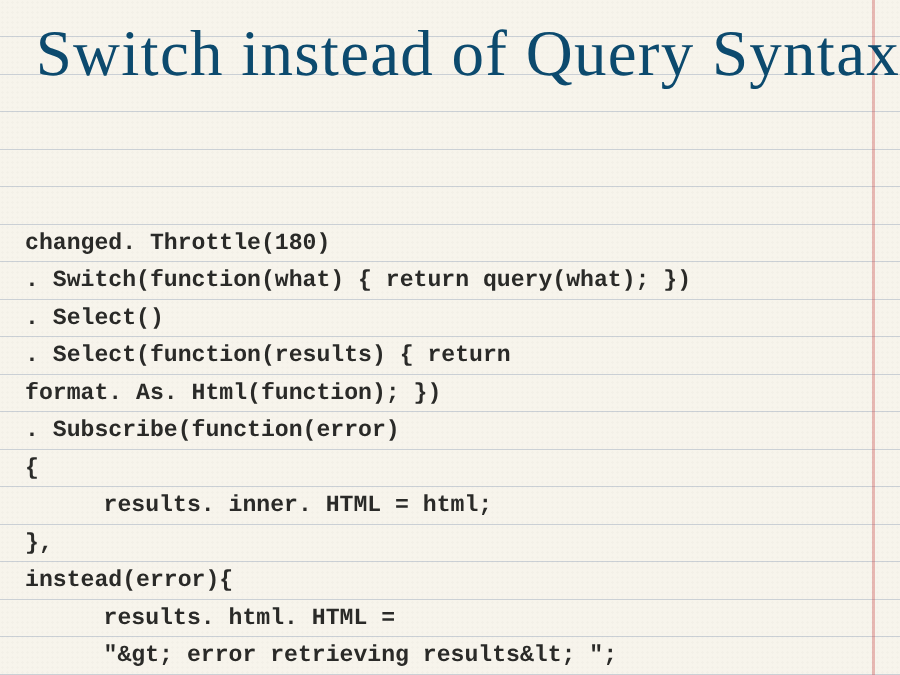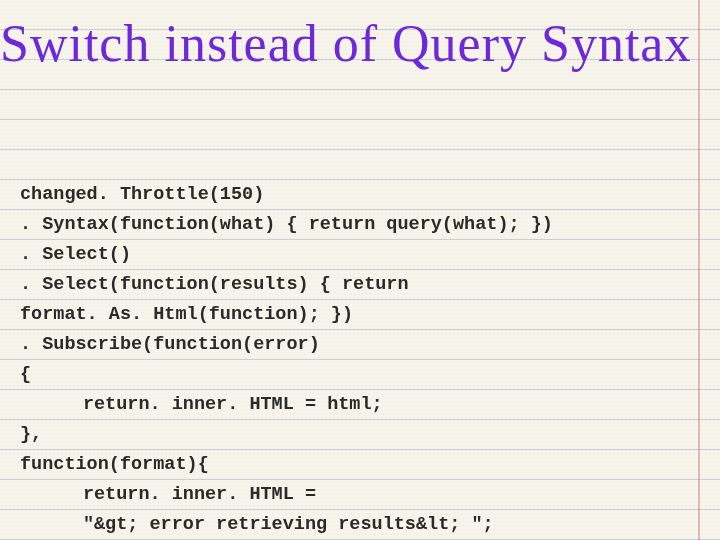--- a/index.html
+++ b/index.html
@@ -33,25 +33,25 @@
     inset: 0;
     background: radial-gradient(rgba(0,0,0,0.015) 1px, transparent 1px);
     background-size: 4px 4px;
     pointer-events: none;
   }
   .title {
     position: absolute;
     top: 14px;
     left: 0;
     right: 0;
-    text-align: left;
+    text-align: right;
     font-family: "Segoe Script", "Bradley Hand", "Comic Sans MS", cursive;
     font-size: 52px;
     font-weight: 500;
-    color: #6d28d9;
+    color: #0c4a6e;
     letter-spacing: 1px;
     white-space: nowrap;
   }
   .code {
     position: absolute;
     top: 150px;
     left: 20px;
     right: 30px;
     font-family: "Courier New", Courier, monospace;
     font-size: 18.5px;
@@ -63,26 +63,26 @@
   .indent { display:inline-block; width: 3.4em; }
 </style>
 </head>
 <body>
 
 <div class="paper"></div>
 
 <div class="title">Switch instead of Query Syntax</div>
 
 <div class="code">
-<span>changed. Throttle(150)</span>
-<span>. Syntax(function(what) { return query(what); })</span>
+<span>changed. Throttle(180)</span>
+<span>. Switch(function(what) { return query(what); })</span>
 <span>. Select()</span>
 <span>. Select(function(results) { return</span>
 <span>format. As. Html(function); })</span>
 <span>. Subscribe(function(error)</span>
 <span>{</span>
-<span class="indent"></span><span>return. inner. HTML = html;</span>
+<span class="indent"></span><span>results. inner. HTML = html;</span>
 <span>},</span>
-<span>function(format){</span>
-<span class="indent"></span><span>return. inner. HTML =</span>
+<span>instead(error){</span>
+<span class="indent"></span><span>results. html. HTML =</span>
 <span class="indent"></span><span>"&amp;gt; error retrieving results&amp;lt; ";</span>
 
 </div>
 
 </body></html>

